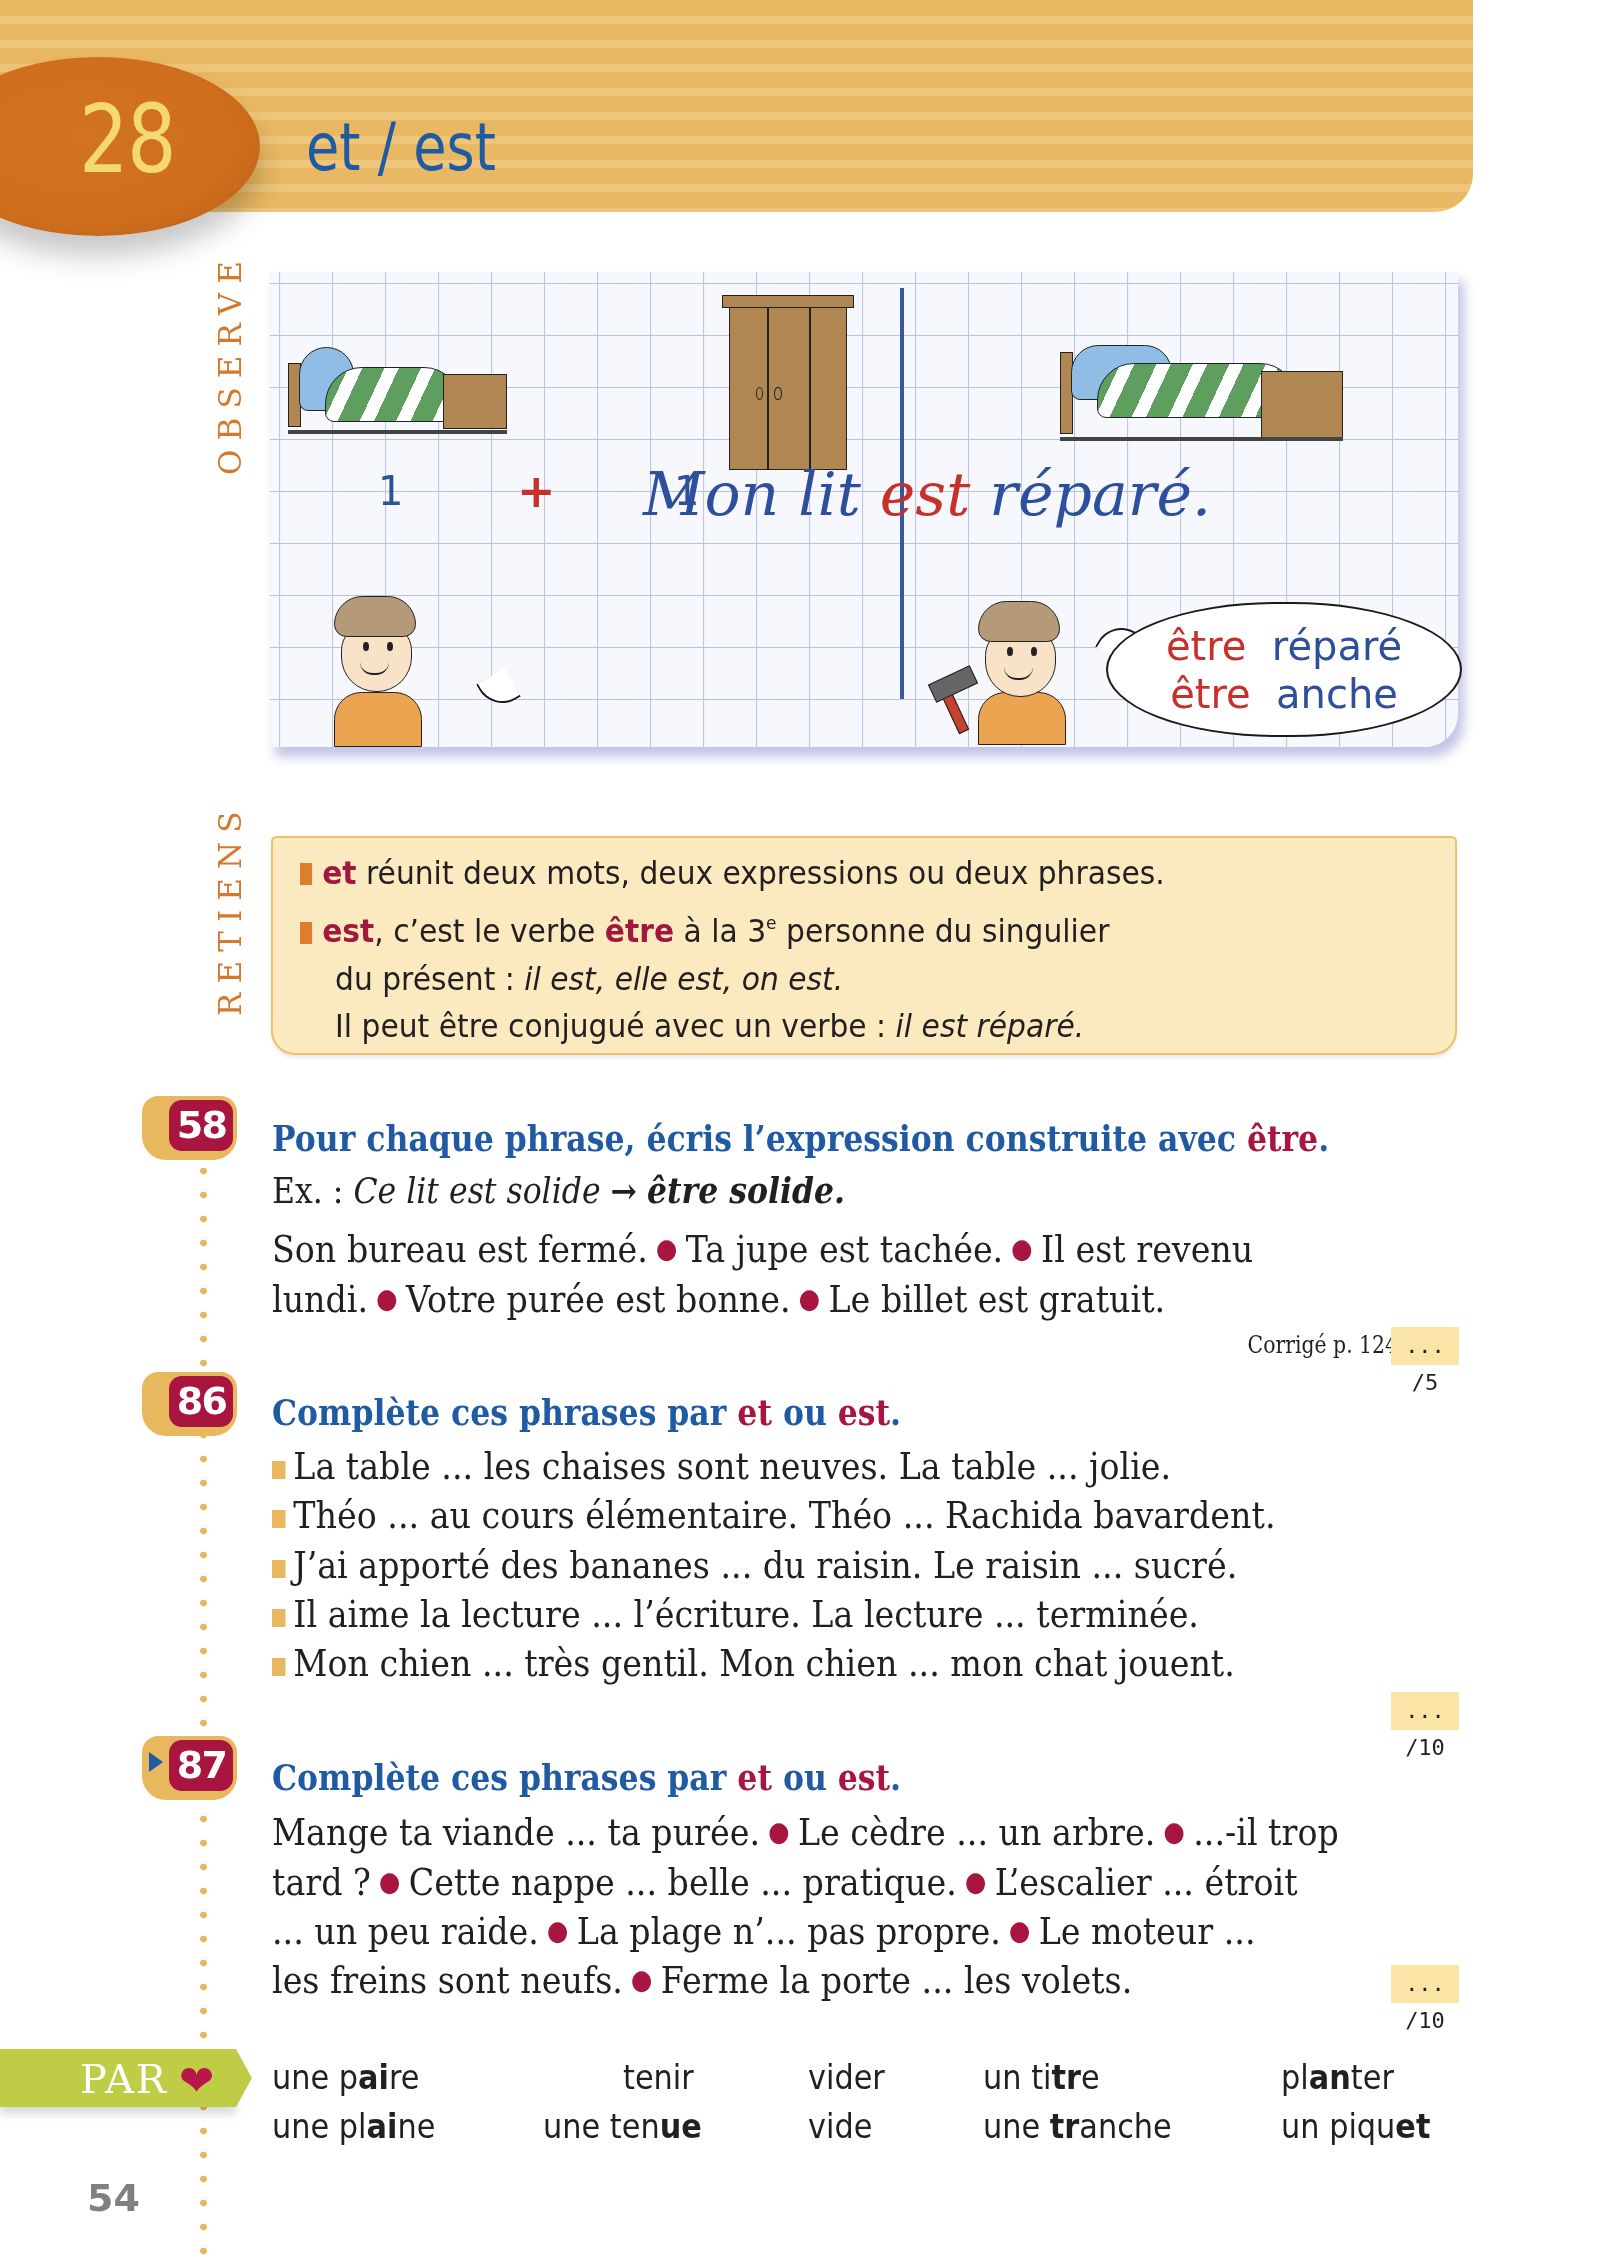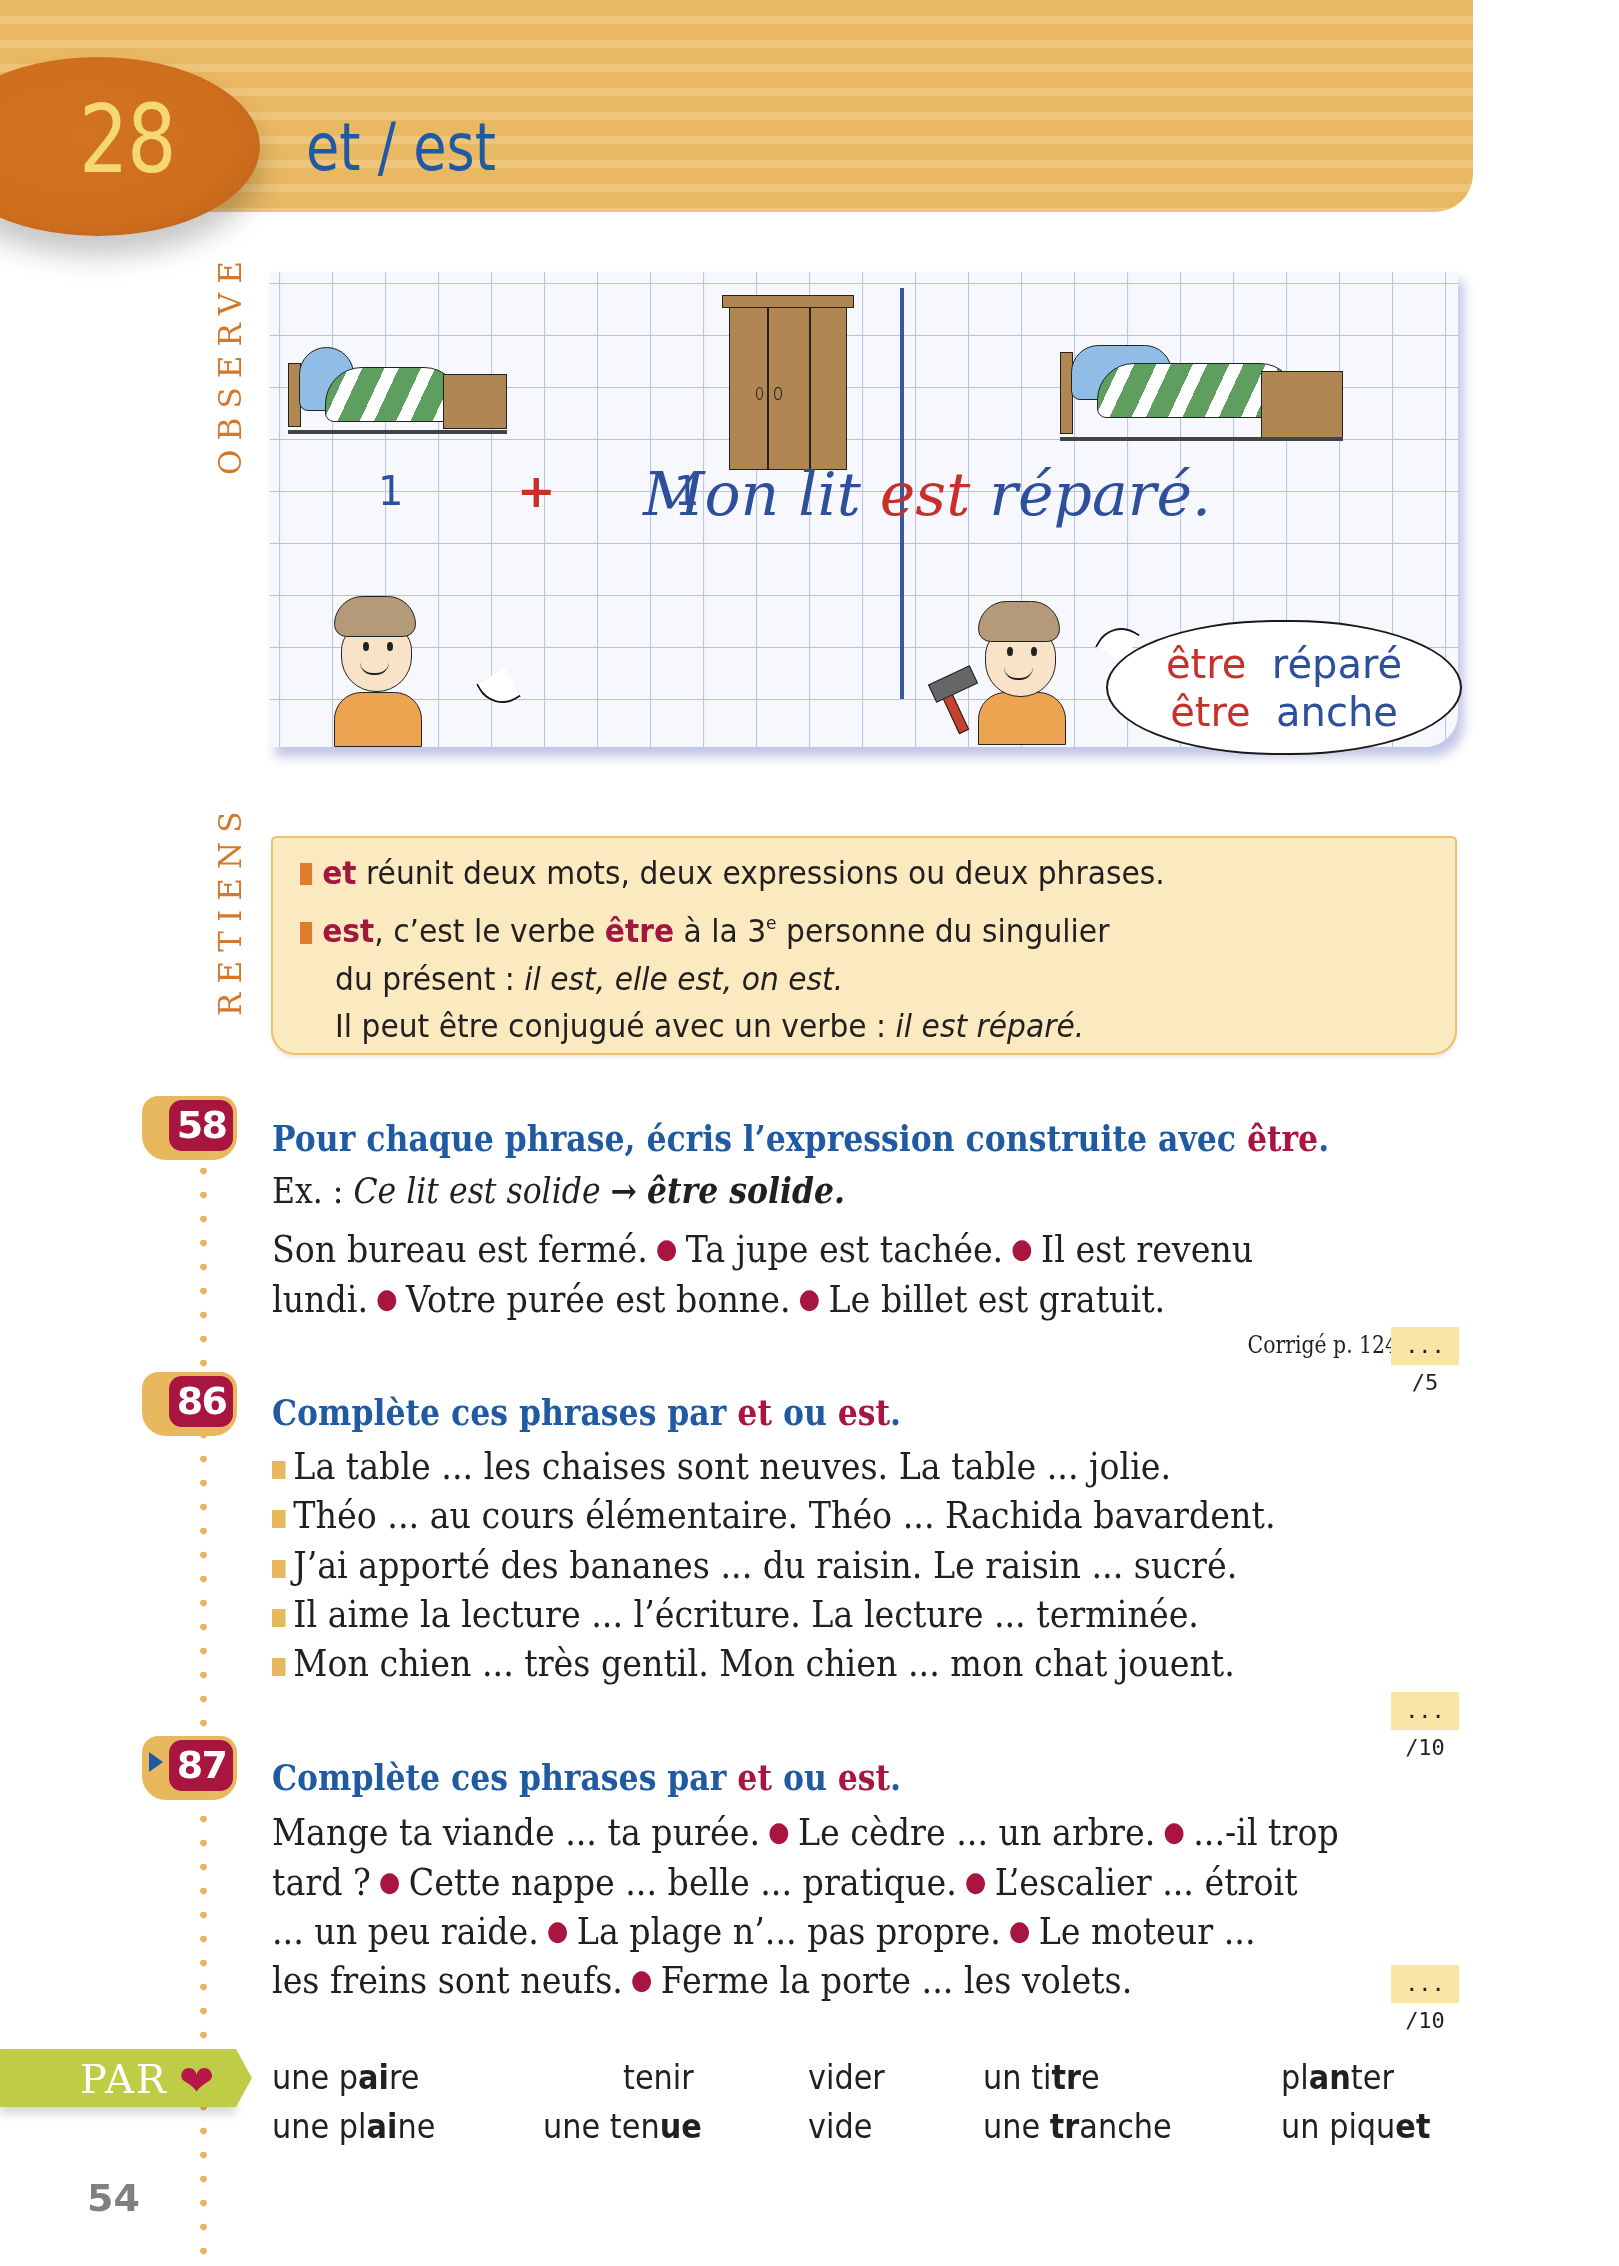--- a/index.html
+++ b/index.html
@@ -201,21 +201,21 @@
       <div class="face"></div>
       <div class="hair" style="height:41px;"></div>
     <div class="eye" style="left:29px"></div>
       <div class="eye" style="left:53px"></div>
       <div class="smile"></div>
   </div>
   <div class="hammer-handle" style="left:679px; top:416px;"></div>
   <div class="hammer-head" style="left:660px; top:402px;"></div>
 
   <div class="bubble-tail" style="left:831px; top:352px; transform: rotate(120deg); border-radius:0 0 0 27.4px;"></div>
-  <div class="bubble" style="left:836px; top:348px; width:356px; height:135px; border-radius:48% / 50%;">
+  <div class="bubble" style="left:836px; top:330px; width:356px; height:135px; border-radius:48% / 50%;">
     <div style="font-size:40px; line-height:48px; white-space:nowrap;">
       <span class="red">être</span>&nbsp;&nbsp;<span class="blue">réparé</span>
     </div>
     <div style="font-size:40px; line-height:48px; white-space:nowrap;">
       <span class="red">être</span>&nbsp;&nbsp;<span class="blue">anche</span>
     </div>
   </div>
 </div>
 
 <div class="side-label retiens-label">RETIENS</div>

